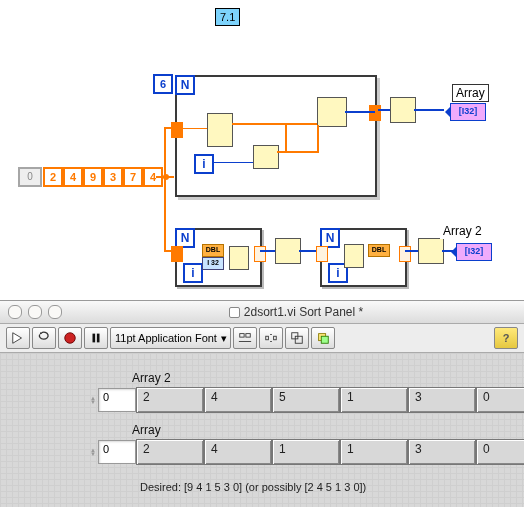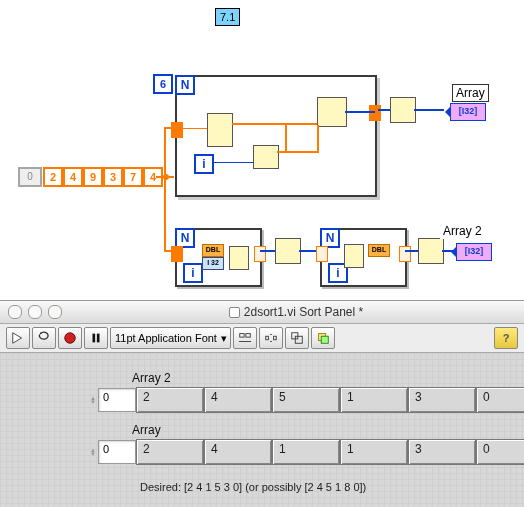--- a/index.html
+++ b/index.html
@@ -250,15 +250,15 @@
         <div class="idx-input">0</div>
         <div class="arr-cell">2</div>
         <div class="arr-cell">4</div>
         <div class="arr-cell">1</div>
         <div class="arr-cell">1</div>
         <div class="arr-cell">3</div>
         <div class="arr-cell">0</div>
       </div>
     </div>
 
-    <div class="desired" style="left:140px; top:128px;">Desired: [2 4 1 5 3 0]  (or possibly [2 4 5 1 8 0])</div>
+    <div class="desired" style="left:140px; top:128px;">Desired: [9 4 1 5 3 0]  (or possibly [2 4 5 1 3 0])</div>
   </div>
 </div>
 
 </body></html>

